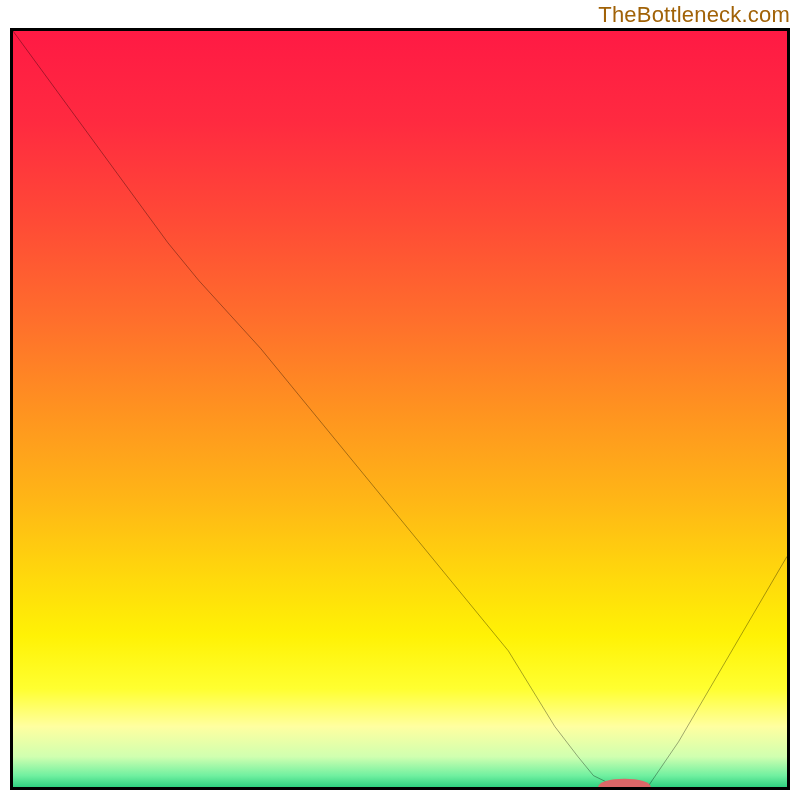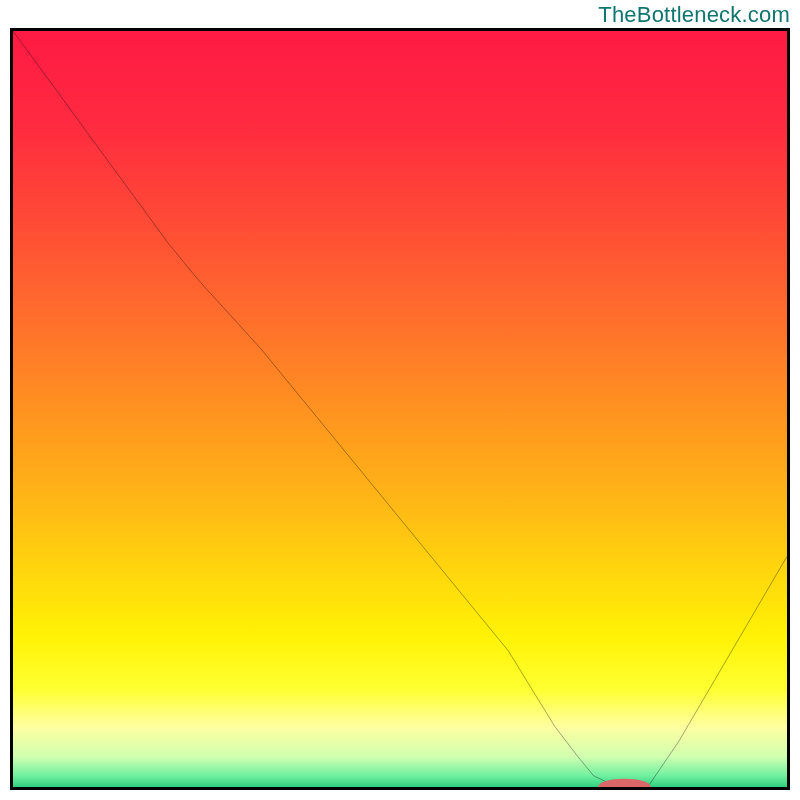--- a/index.html
+++ b/index.html
@@ -13,21 +13,21 @@
   }
   .chart-wrap {
     position: relative;
     width: 800px;
     height: 800px;
   }
   .watermark {
     position: absolute;
     top: 2px;
     right: 10px;
-    color: #0f766e;
+    color: #a16207;
     font-size: 22px;
     font-weight: 500;
     letter-spacing: 0.2px;
     user-select: none;
   }
   .plot-frame {
     position: absolute;
     left: 10px;
     top: 28px;
     width: 780px;

